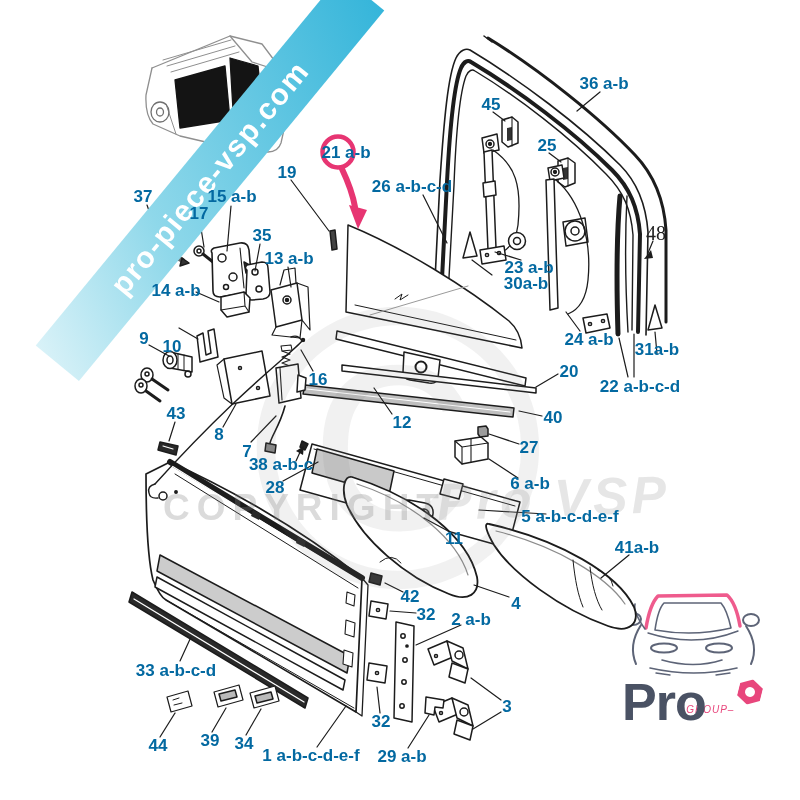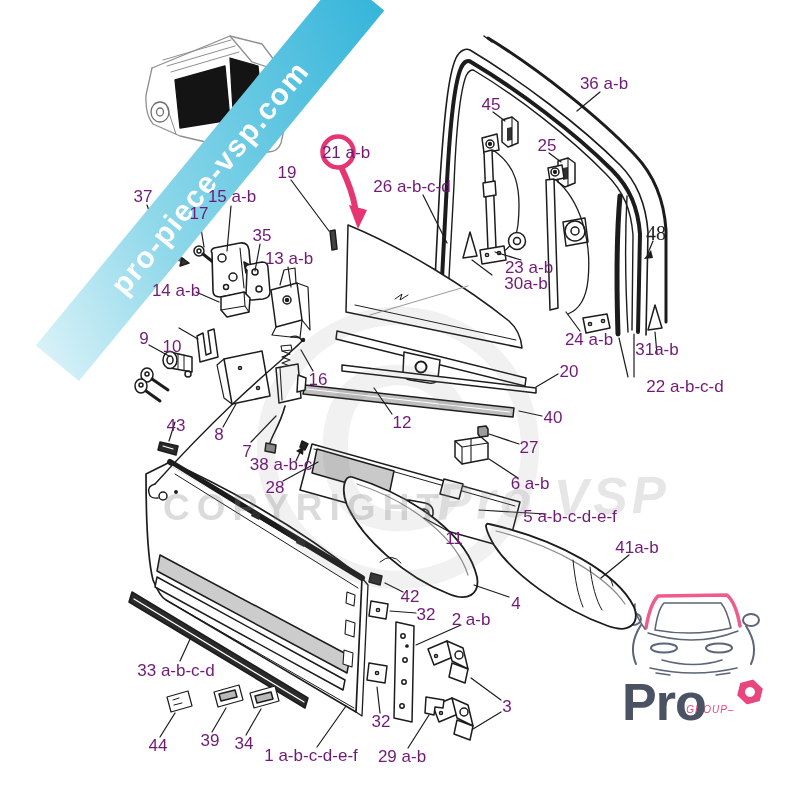--- a/index.html
+++ b/index.html
@@ -14,22 +14,22 @@
              letter-spacing:7px;color:rgba(125,125,125,.28);}
   #wm-brand{position:absolute;left:437px;top:468px;font-size:52px;font-weight:700;
              font-style:italic;letter-spacing:4px;color:rgba(140,140,140,.22);transform:rotate(-2deg);}
   
   #banner{position:absolute;left:-30px;top:150px;width:480px;height:56px;z-index:3;
           transform:rotate(-50.5deg);transform-origin:center;
           background:linear-gradient(115deg,#d9f2f8 0%,#8fd8ea 35%,#35b5da 100%);
           display:flex;align-items:center;justify-content:center;}
   #banner span{color:#fff;font-size:30px;font-weight:700;letter-spacing:1.5px;white-space:nowrap;}
   
-  .part-label{position:absolute;transform:translate(-50%,-50%);font-size:17px;font-weight:400;
-          color:#701a75;white-space:nowrap;line-height:1;z-index:5;}
+  .part-label{position:absolute;transform:translate(-50%,-50%);font-size:17px;font-weight:700;
+          color:#0369a1;white-space:nowrap;line-height:1;z-index:5;}
   .part-label.serif{font-family:"Liberation Serif",serif;font-weight:400;font-size:20px;color:#222;}
   .part-label.under{z-index:2;}
   
   .logo-text{position:absolute;z-index:4;line-height:1;}
   #logo-group{left:707px;top:710px;transform:translate(-50%,-50%);font-size:10px;font-weight:400;
           font-style:italic;letter-spacing:1px;color:#e8467c;white-space:nowrap;}
   #logo-pro{left:622px;top:676px;font-size:52px;font-weight:800;
           letter-spacing:-1px;color:#4a5264;}
   #logo-vsp{left:617px;top:716px;font-size:48px;font-weight:800;font-style:italic;
           letter-spacing:2px;color:#85d7f3;}
@@ -358,38 +358,38 @@
   <div id="labels" style="position:absolute;inset:0;pointer-events:none;">
       <div class="part-label" style="left: 143px; top: 196px;">37</div>
       <div class="part-label under" style="left: 170px; top: 213px;">18</div>
       <div class="part-label" style="left: 199px; top: 213px;">17</div>
       <div class="part-label" style="left: 232px; top: 196px;">15 a-b</div>
       <div class="part-label" style="left: 262px; top: 235px;">35</div>
       <div class="part-label" style="left: 289px; top: 258px;">13 a-b</div>
       <div class="part-label" style="left: 176px; top: 290px;">14 a-b</div>
       <div class="part-label" style="left: 172px; top: 321px; margin-top: 25px;">10</div>
       <div class="part-label" style="left: 144px; top: 338px;">9</div>
-      <div class="part-label" style="left: 176px; top: 425px;">43</div>
+      <div class="part-label" style="left: 176px; top: 413px;">43</div>
       <div class="part-label" style="left: 219px; top: 434px;">8</div>
       <div class="part-label" style="left: 247px; top: 451px;">7</div>
       <div class="part-label" style="left: 318px; top: 379px;">16</div>
       <div class="part-label" style="left: 281px; top: 464px;">38 a-b-c</div>
       <div class="part-label" style="left: 275px; top: 487px;">28</div>
       <div class="part-label" style="left: 287px; top: 172px;">19</div>
       <div class="part-label" style="left: 346px; top: 152px;">21 a-b</div>
       <div class="part-label" style="left: 412px; top: 186px; text-align: right;">26 a-b-c-d</div>
       <div class="part-label" style="left: 491px; top: 104px;">45</div>
       <div class="part-label" style="left: 547px; top: 145px;">25</div>
       <div class="part-label" style="left: 604px; top: 83px;">36 a-b</div>
       <div class="part-label serif" style="left: 656px; top: 233px;">48</div>
       <div class="part-label" style="left: 529px; top: 267px; text-align: right;">23 a-b</div>
       <div class="part-label" style="left: 526px; top: 283px;">30a-b</div>
       <div class="part-label" style="left: 589px; top: 339px;">24 a-b</div>
       <div class="part-label" style="left: 657px; top: 349px;">31a-b</div>
-      <div class="part-label" style="left: 640px; top: 386px; margin-left: 45px;">22 a-b-c-d</div>
+      <div class="part-label" style="left: 640px; top: 386px;">22 a-b-c-d</div>
       <div class="part-label" style="left: 569px; top: 371px;">20</div>
       <div class="part-label" style="left: 402px; top: 422px;">12</div>
       <div class="part-label" style="left: 553px; top: 417px;">40</div>
       <div class="part-label" style="left: 529px; top: 447px;">27</div>
       <div class="part-label" style="left: 530px; top: 483px;">6 a-b</div>
       <div class="part-label" style="left: 570px; top: 516px;">5 a-b-c-d-e-f</div>
       <div class="part-label" style="left: 454px; top: 538px;">11</div>
       <div class="part-label" style="left: 516px; top: 603px;">4</div>
       <div class="part-label" style="left: 637px; top: 547px;">41a-b</div>
       <div class="part-label" style="left: 410px; top: 596px;">42</div>

